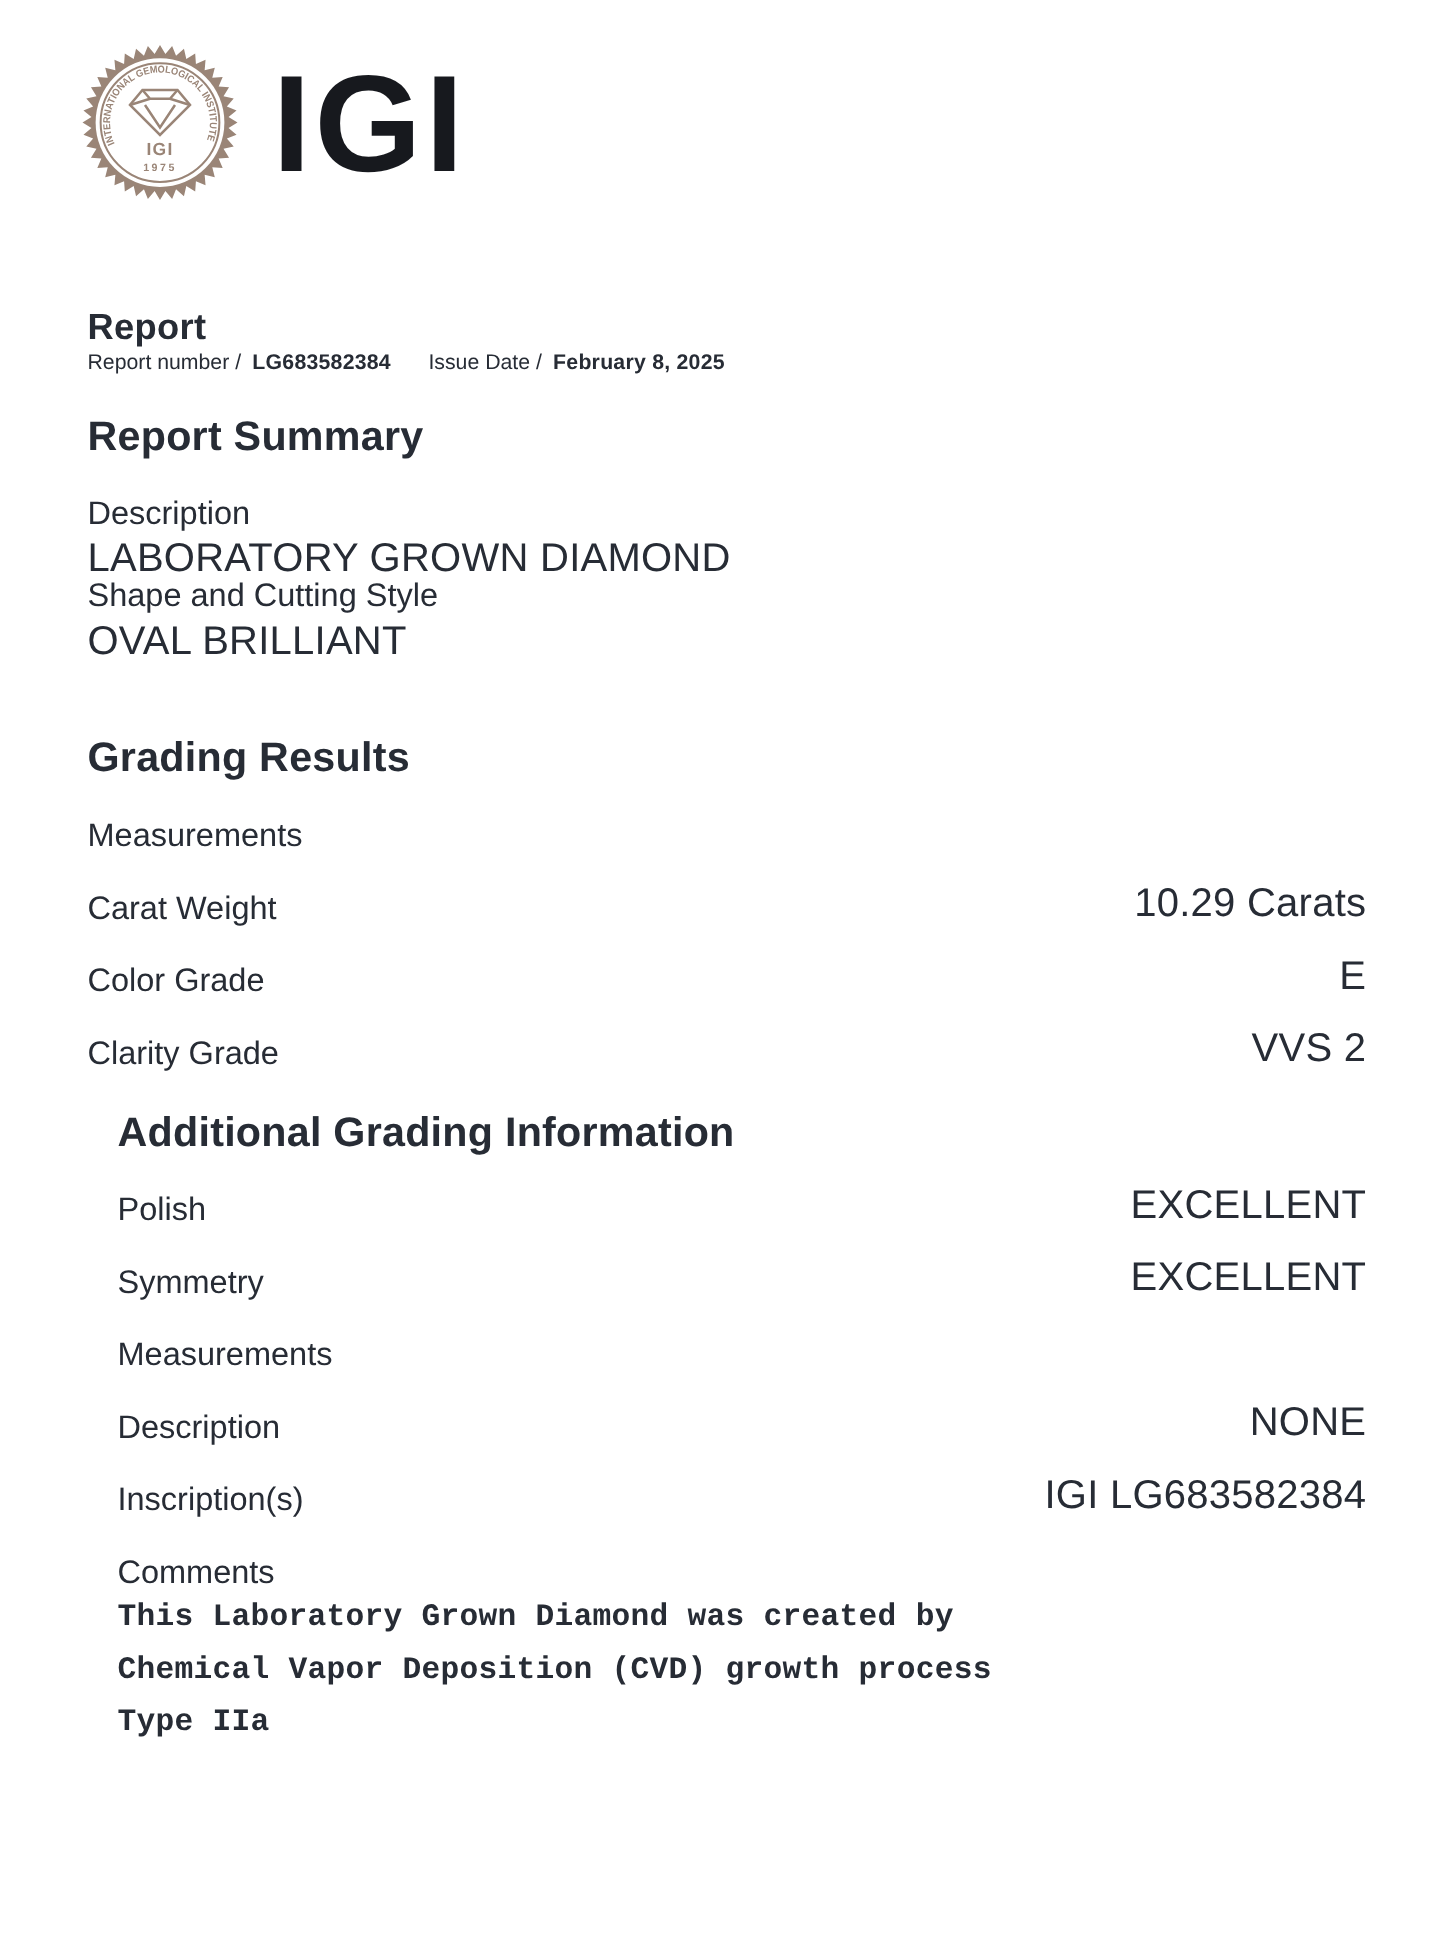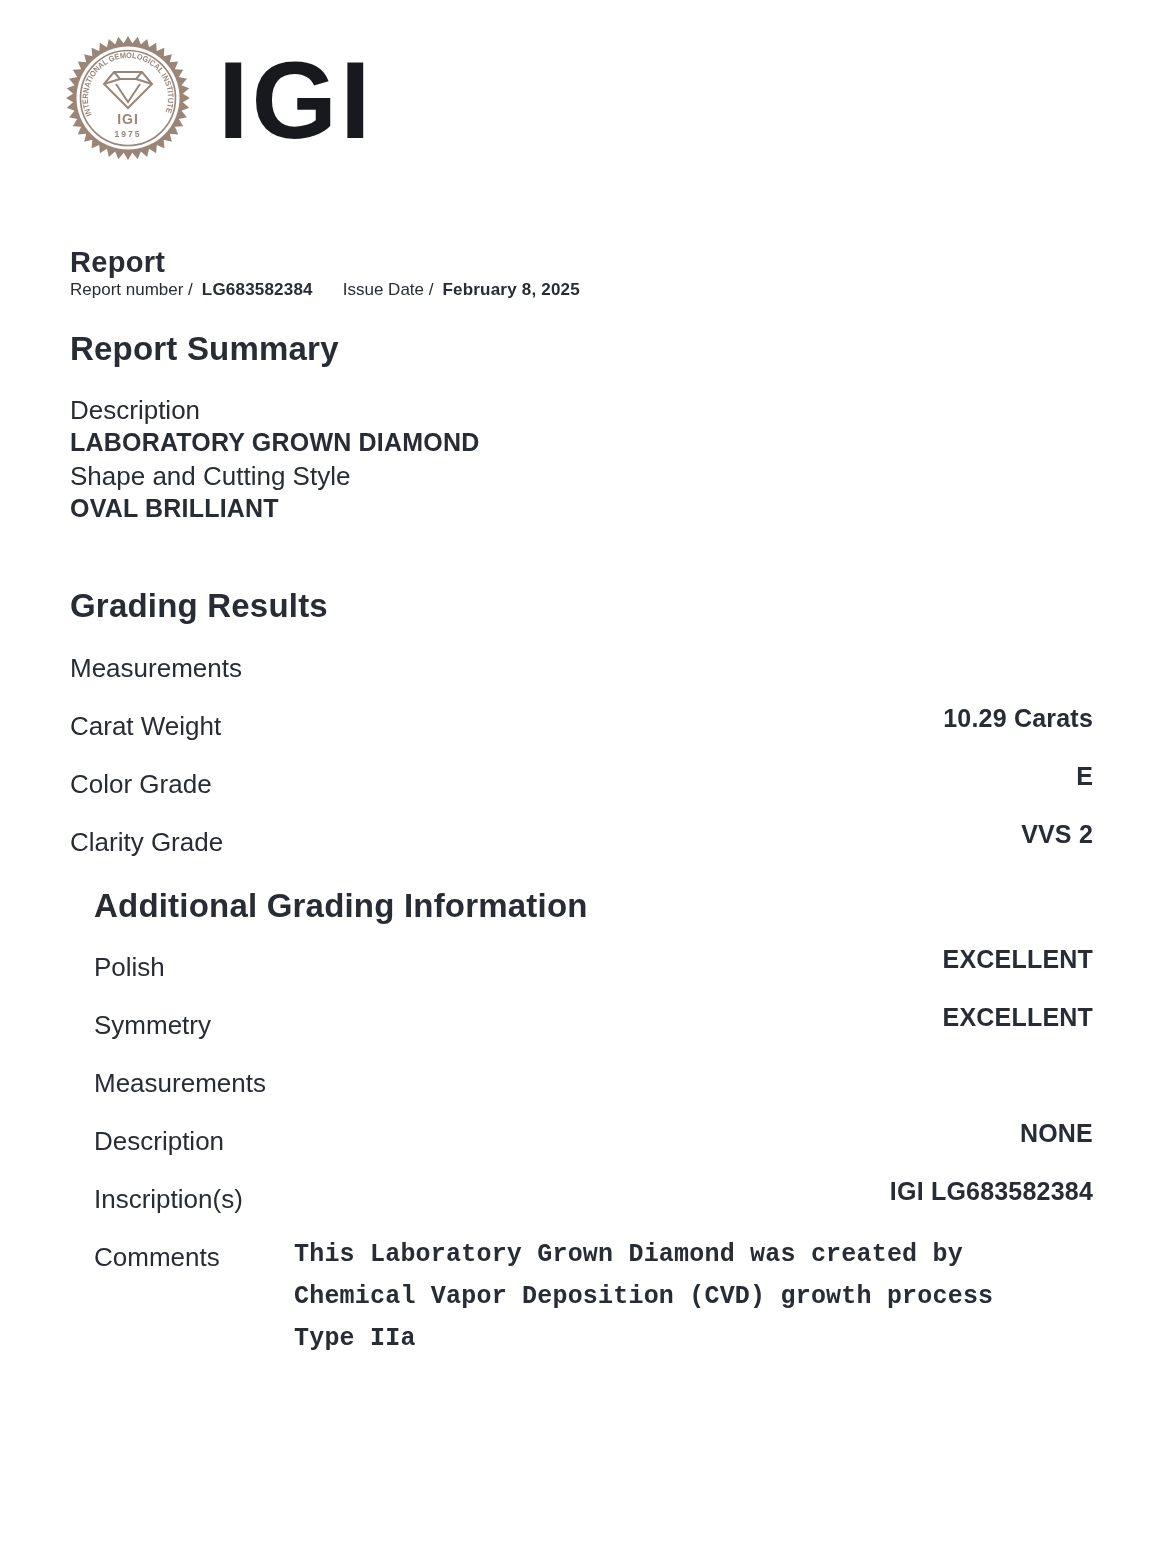--- a/index.html
+++ b/index.html
@@ -22,22 +22,22 @@
   .meta .val{font-weight:700;margin-left:9px;letter-spacing:.2px;}
   h2.section-heading{font-size:33px;font-weight:700;margin:0;letter-spacing:.2px;line-height:1.25;}
   section.summary{margin-top:27px;}
   section.grading{margin-top:66px;}
   section.additional{margin-top:8px;margin-left:24px;}
   .rows{margin-top:18px;}
   .row{display:flex;justify-content:space-between;align-items:flex-start;line-height:1.2;}
   .summary .row{height:66px;flex-direction:column;}
   .grading .row,.additional .row{height:58px;}
   .row .label{font-size:26px;font-weight:400;padding-top:8px;}
-  .row .value{font-size:25px;font-weight:700;text-align:right;letter-spacing:.2px;}
-  .row-comments{height:auto;justify-content:flex-start;}
+  .row .value{font-size:32px;font-weight:400;text-align:right;letter-spacing:.2px;}
+  .row-comments{height:auto;justify-content:flex-start;flex-direction:column;}
   .row-comments .label{width:200px;flex:none;}
   .row-comments .value{
     text-align:left;max-width:740px;line-height:42px;padding-top:0;
     font-size:25px;font-weight:700;font-family:Liberation Mono, monospace;
   }
 </style>
 </head>
 <body>
 
 <div class="page">

